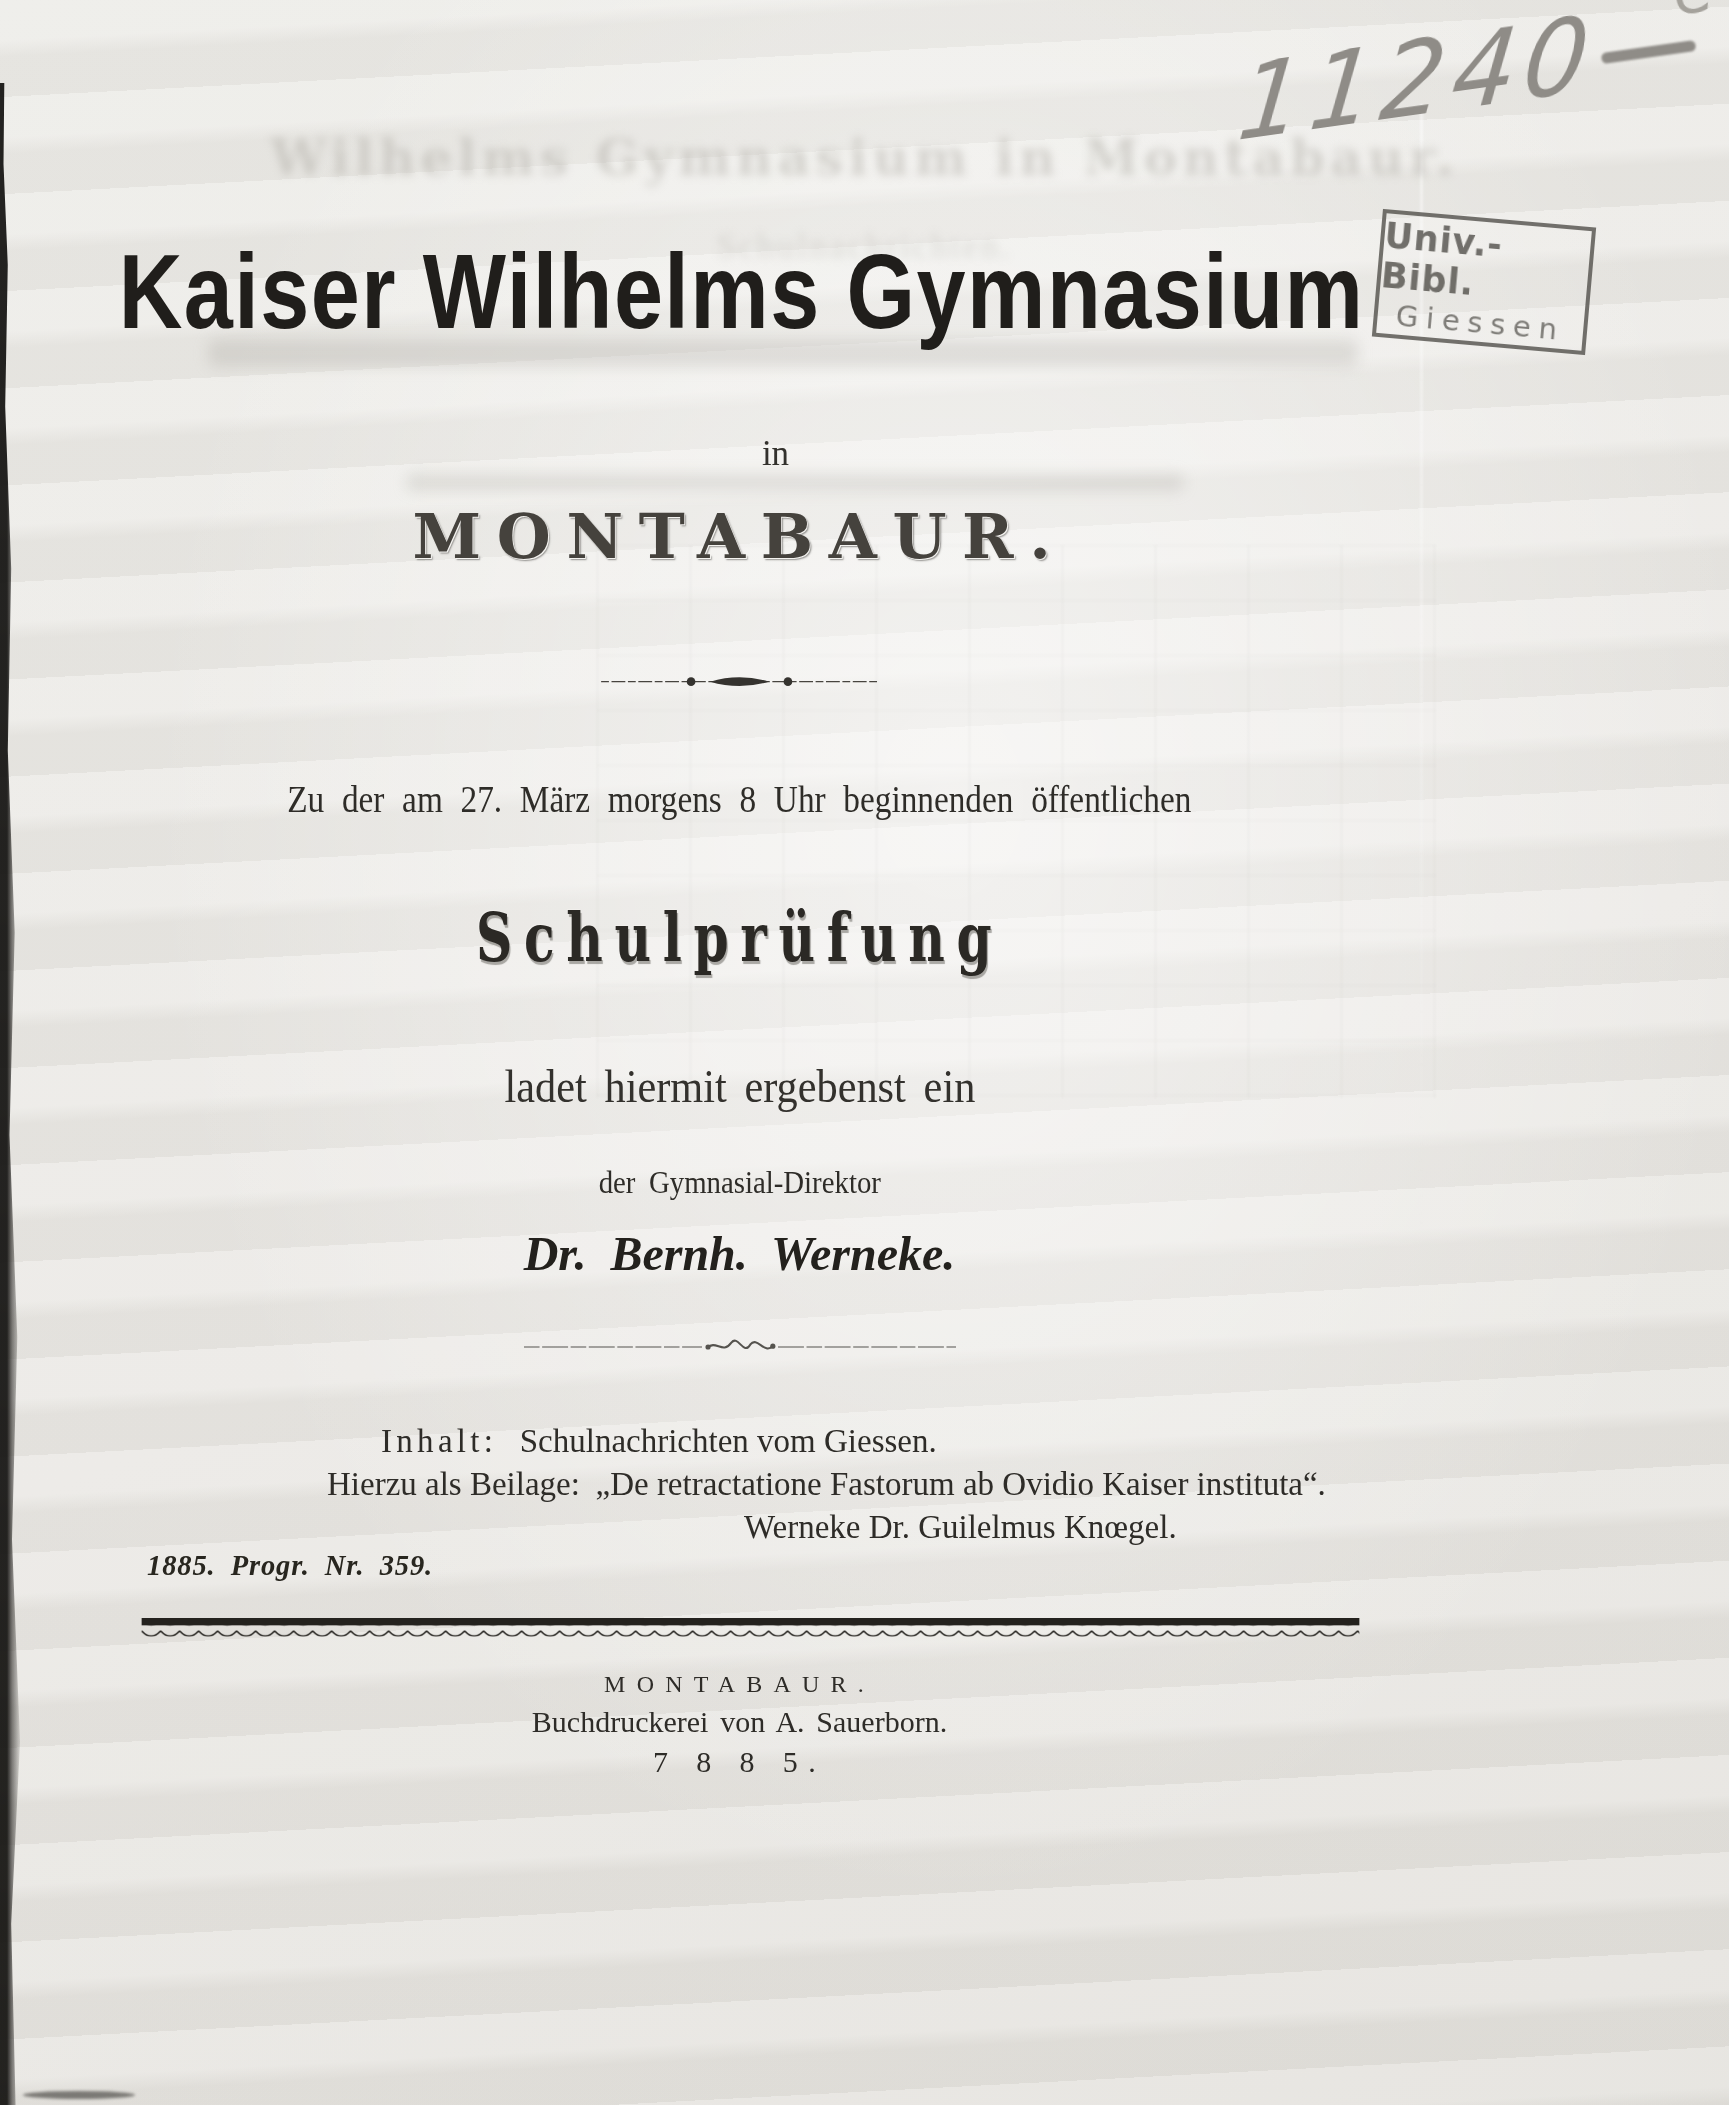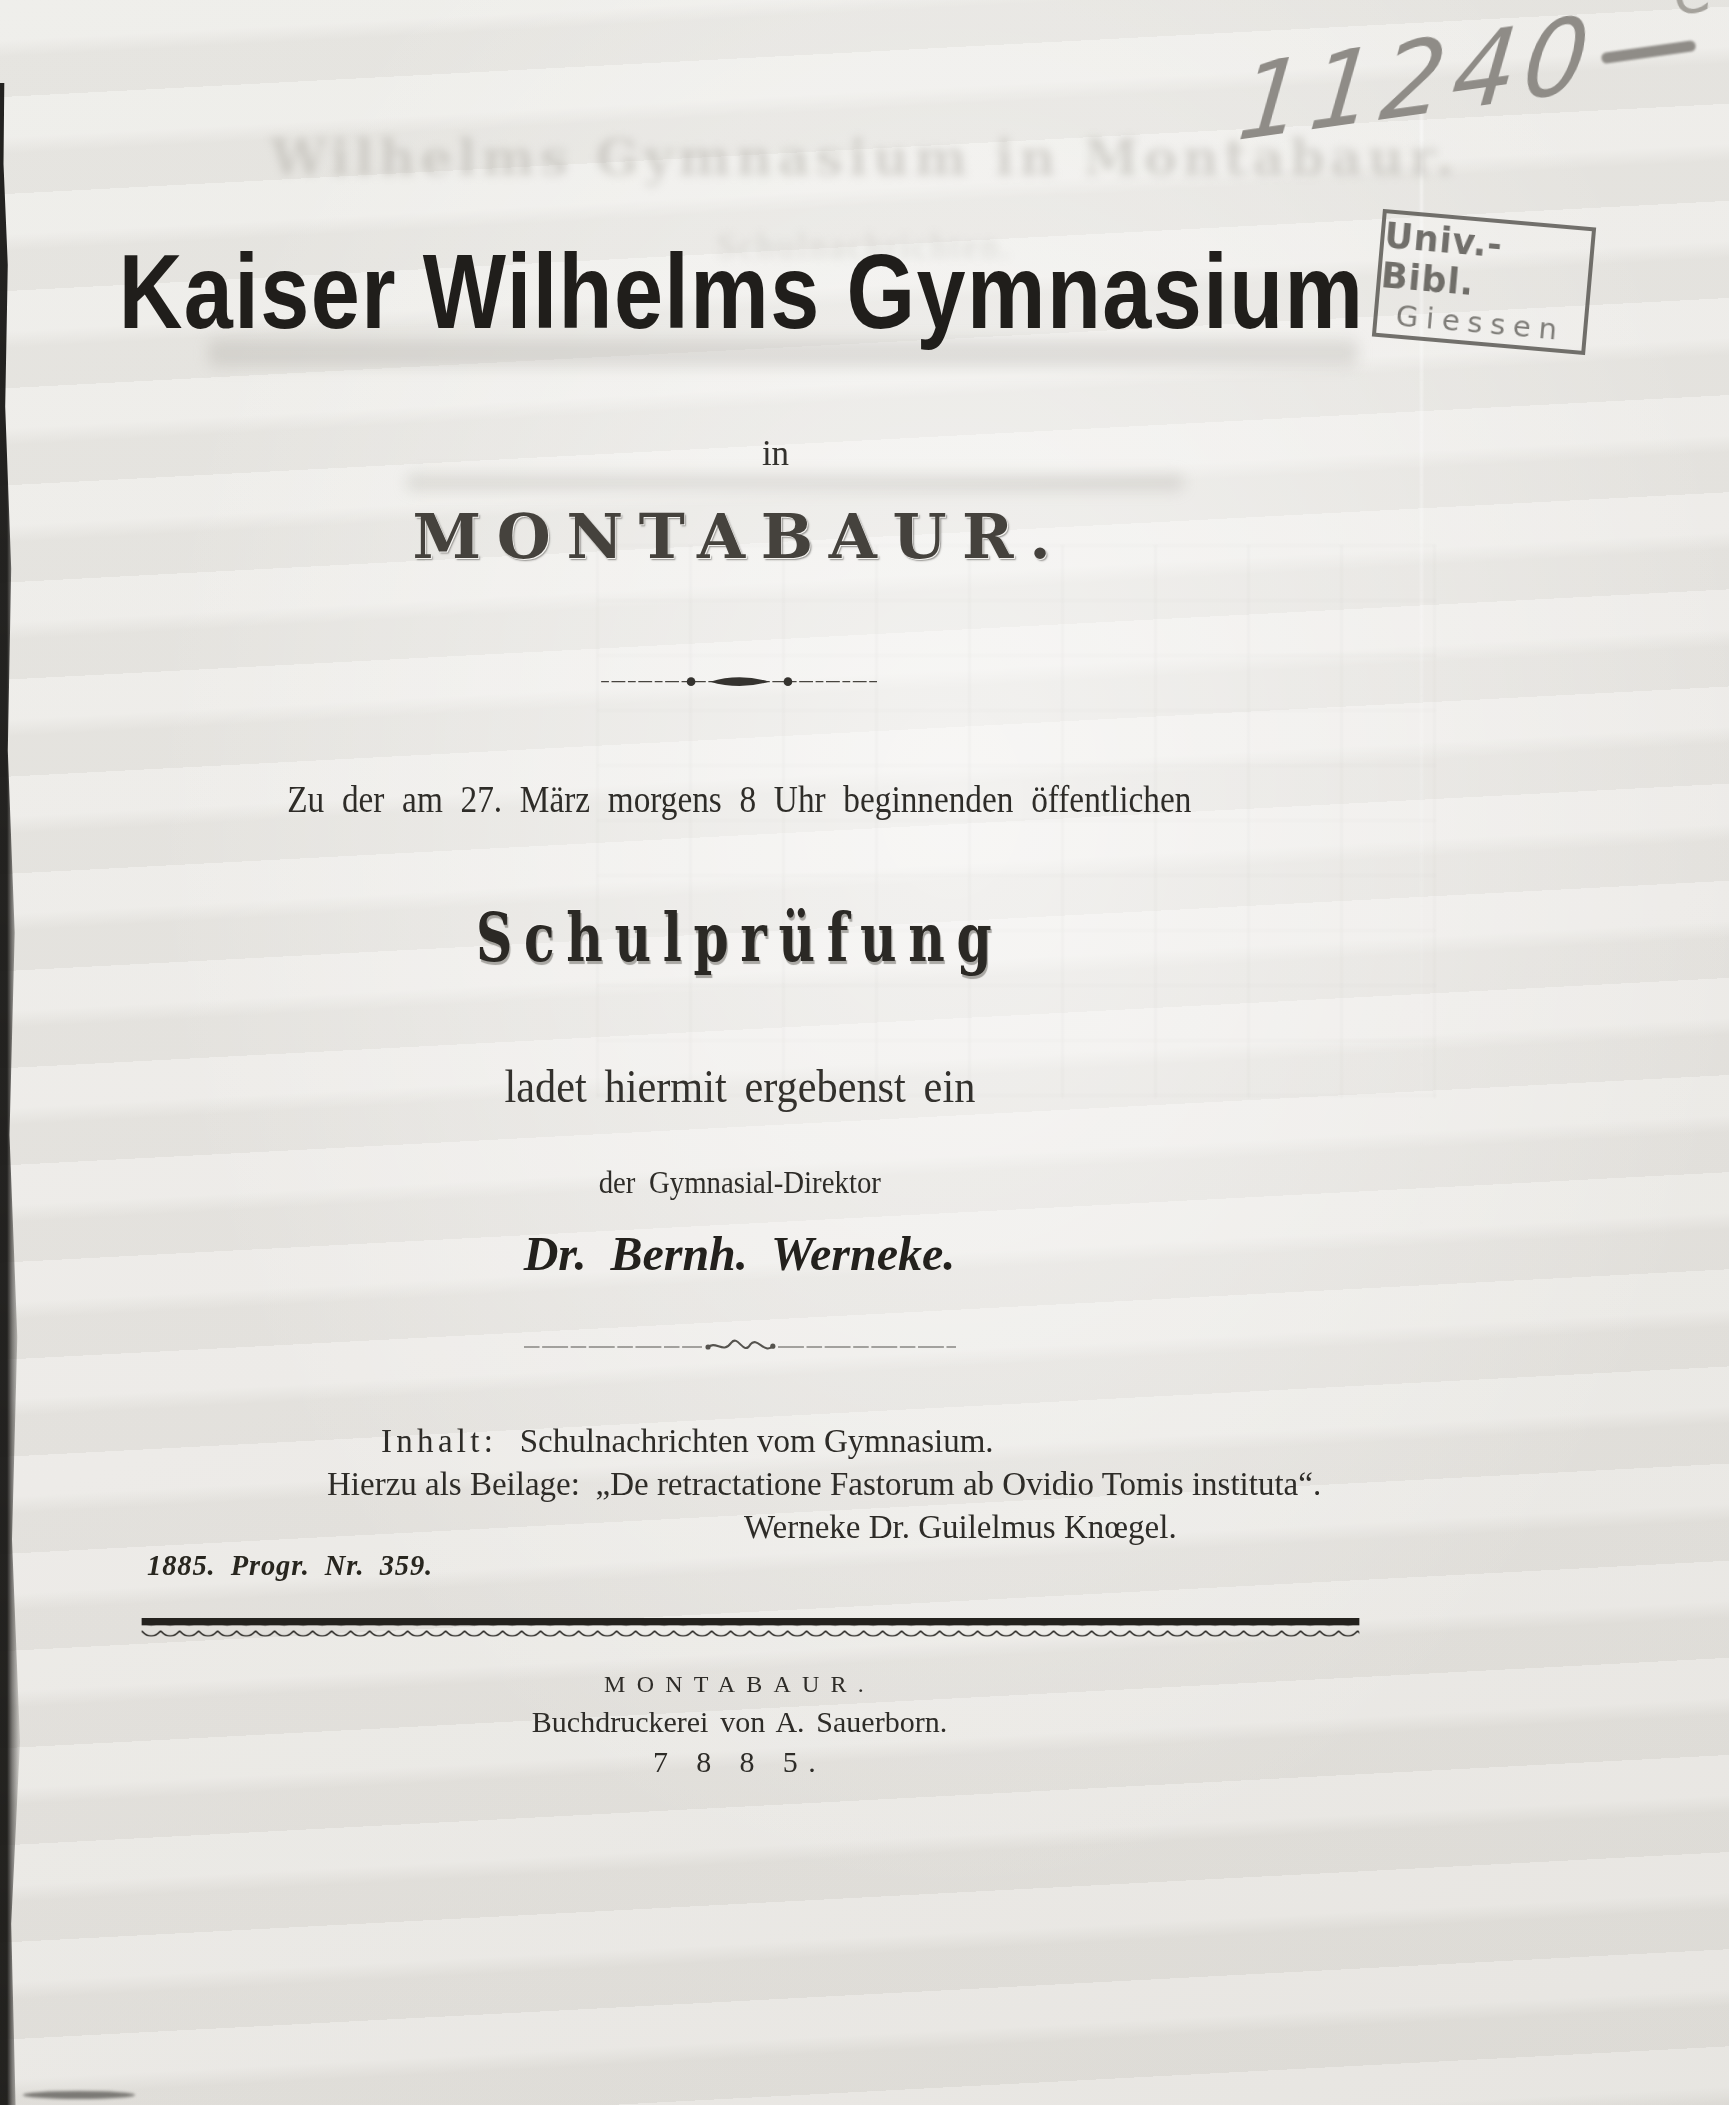--- a/index.html
+++ b/index.html
@@ -172,24 +172,24 @@
         <path d="M212,16 C222,6 230,24 240,10 C248,0 254,26 262,12 C270,2 278,24 288,14" fill="none" stroke="#55534e" stroke-width="2.4"></path>
         <circle cx="213" cy="15" r="3" fill="#55534e"></circle>
         <circle cx="288" cy="14" r="3" fill="#55534e"></circle>
       </svg>
     </div>
 
   </div>
 
   <div class="contents">
     <div class="row">
-      <span class="inhalt-label">Inhalt:</span><span>Schulnachrichten vom Gymnasium.</span>
+      <span class="inhalt-label">Inhalt:</span><span>Schulnachrichten vom Giessen.</span>
     </div>
     <div class="row">
-      <span class="beilage-label">Hierzu als Beilage:</span><span>„De retractatione Fastorum ab Ovidio Tomis instituta“.</span>
+      <span class="beilage-label">Hierzu als Beilage:</span><span>„De retractatione Fastorum ab Ovidio Kaiser instituta“.</span>
     </div>
     <div class="row">
       <span class="scripsit">Werneke Dr. Guilelmus Knœgel.</span>
     </div>
   </div>
 
   <div class="program-number">1885. Progr. Nr. 359.</div>
 
   <div class="rule-wrap">
     <svg width="1219" height="19" viewBox="0 0 1410 22">

